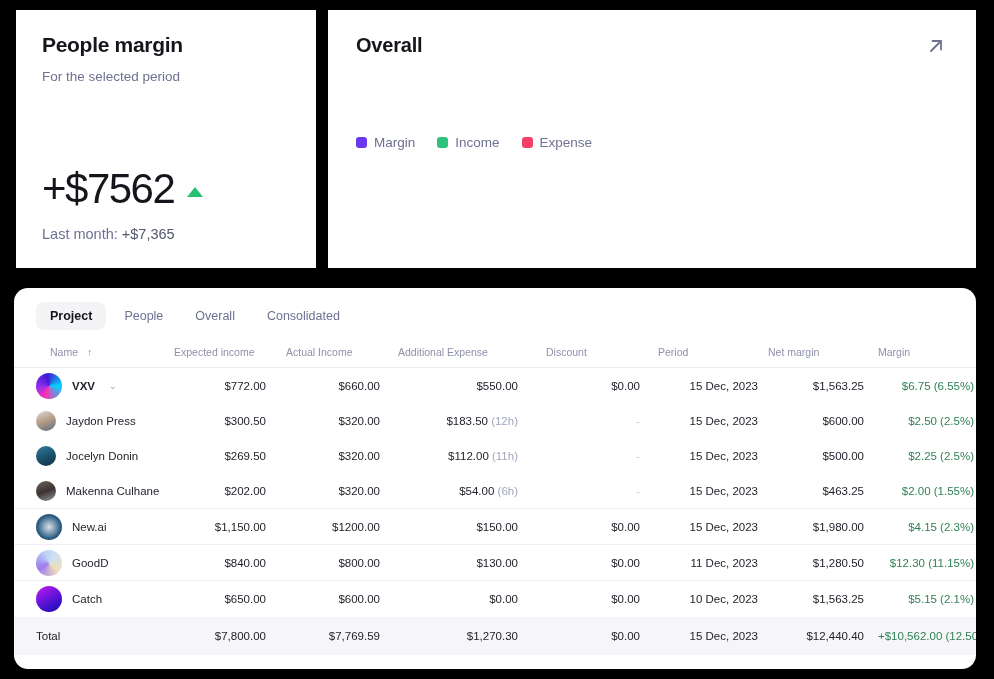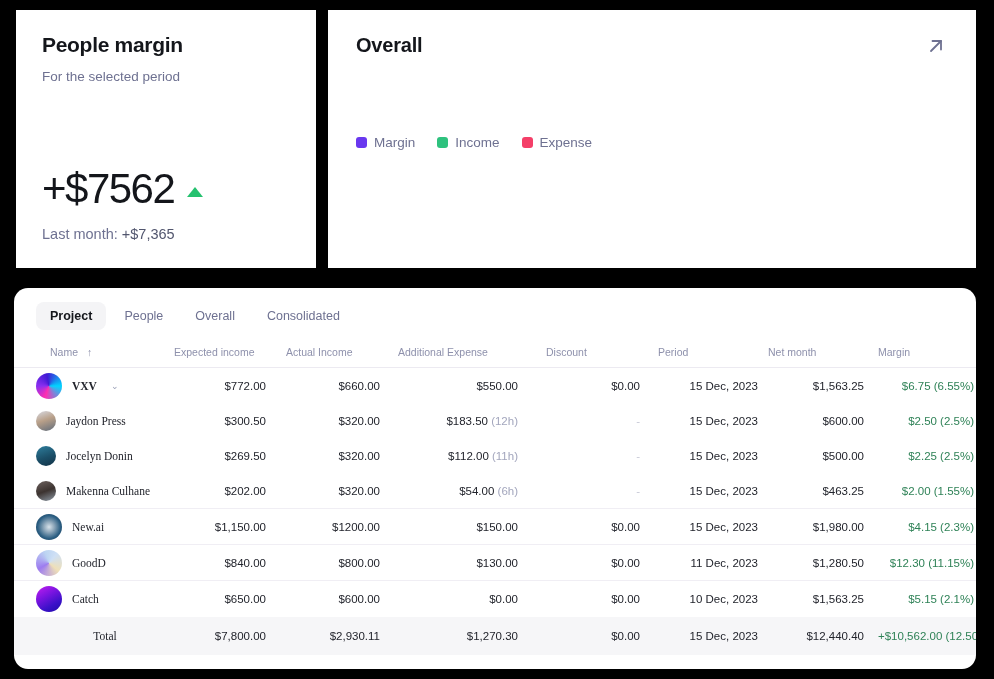--- a/index.html
+++ b/index.html
@@ -99,21 +99,21 @@
   col.c-net   { width: 110px; }
   col.c-mar   { width: 118px; }
 
   tbody td {
     font-size: 11.5px; color: #22242c; text-align: right;
     padding: 0; height: 35px; vertical-align: middle; white-space: nowrap;
   }
   tr.sep td { border-top: 1px solid #f0eef4; }
   tr.grouptop td { height: 36px; }
 
-  .name-cell { text-align: center; padding-left: 22px !important; font-family: Liberation Serif, serif; }
+  .name-cell { text-align: left; padding-left: 22px !important; }
   .name-wrap { display: flex; align-items: center; gap: 10px; }
   .avatar {
     width: 20px; height: 20px; border-radius: 50%; flex: none;
     background: #cfd2e0; overflow: hidden;
   }
   .avatar.big { width: 26px; height: 26px; }
   .name-text { font-size: 11.5px; color: #22242c; }
   .name-text.bold { font-weight: 700; font-size: 11.5px; }
   .chev { color: #9aa0b8; font-size: 9px; margin-left: 4px; }
 
@@ -225,21 +225,21 @@
             <tr class="hdr-row">
               <th class="c-name">
                 <span>Name</span>
                 <span style="margin-left:6px">↑</span>
               </th>
               <th class="c-exp">Expected income</th>
               <th class="c-act">Actual Income</th>
               <th class="c-add">Additional Expense</th>
               <th class="c-disc">Discount</th>
               <th class="c-per">Period</th>
-              <th class="c-net">Net month</th>
+              <th class="c-net">Net margin</th>
               <th class="c-margin c-mar">Margin</th>
             </tr>
           </thead>
           <tbody id="tbody">
               <tr class="grouptop">
                 <td class="name-cell">
                   <div class="name-wrap">
                     <span class="avatar big" style="background: conic-gradient(from 200deg, rgb(255, 47, 176) 0deg, rgb(139, 47, 240) 70deg, rgb(63, 26, 212) 150deg, rgb(0, 213, 255) 250deg, rgb(255, 47, 176) 360deg);"></span>
                     <span class="name-text bold">VXV</span>
                     <span class="chev">⌄</span>
@@ -339,21 +339,21 @@
                 <td class="c-act">$600.00</td>
                 <td class="c-add">$0.00</td>
                 <td class="c-disc">$0.00</td>
                 <td class="c-per">10 Dec, 2023</td>
                 <td class="c-net">$1,563.25</td>
                 <td class="c-margin c-mar"><span class="pos">$5.15 (2.1%)</span></td>
               </tr>
               <tr class="total">
                 <td class="name-cell">Total</td>
                 <td class="c-exp">$7,800.00</td>
-                <td class="c-act">$2,930.11</td>
+                <td class="c-act">$7,769.59</td>
                 <td class="c-add">$1,270.30</td>
                 <td class="c-disc">$0.00</td>
                 <td class="c-per">15 Dec, 2023</td>
                 <td class="c-net">$12,440.40</td>
                 <td class="c-margin c-mar"><span class="pos">+$10,562.00 (12.50%)</span></td>
               </tr>
             </tbody>
         </table>
       </div>
 

